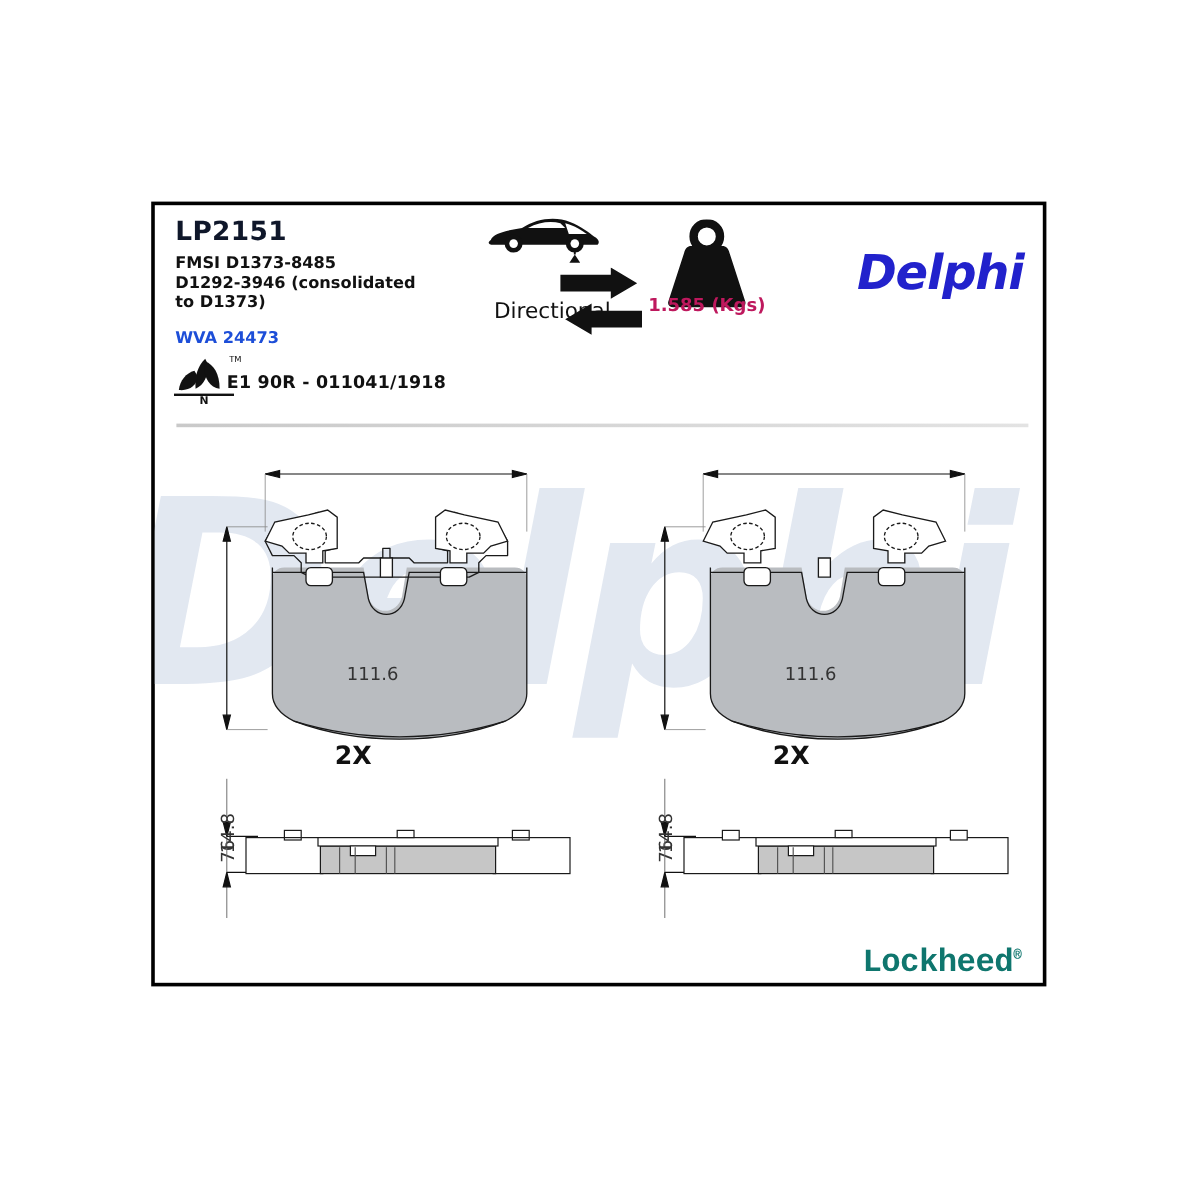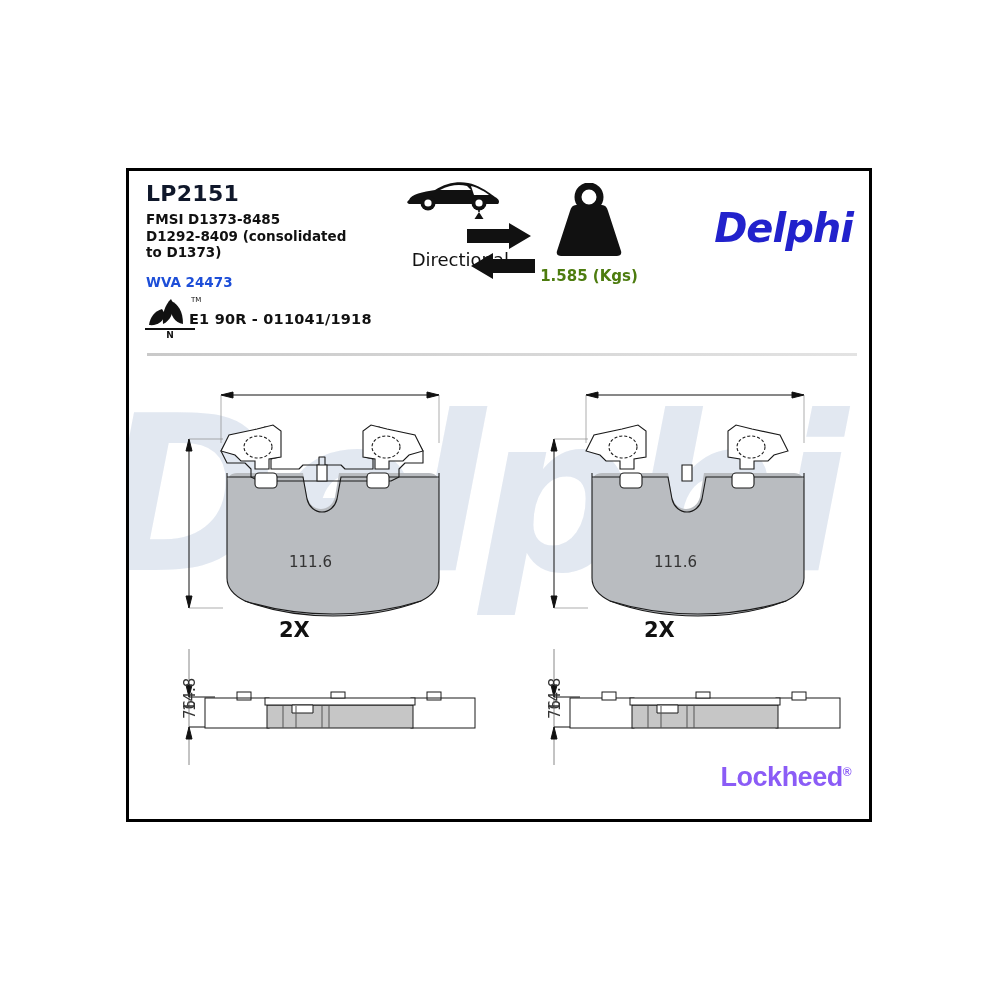--- a/index.html
+++ b/index.html
@@ -58,22 +58,22 @@
   .caricon{position:absolute;left:270px;top:5px;width:104px;height:44px;}
   .directional{
     position:absolute;left:220px;top:78px;width:160px;text-align:right;
     font-size:18px;color:#111;
   }
   .arrows{position:absolute;left:336px;top:52px;width:72px;height:62px;}
 
   
   .weighticon{position:absolute;left:420px;top:12px;width:80px;height:78px;}
   .weightval{
-    position:absolute;left:396px;top:96px;width:128px;text-align:center;
-    font-weight:bold;font-size:15px;color:#4d7c0f;
+    position:absolute;left:396px;top:74px;width:128px;text-align:center;
+    font-weight:bold;font-size:15px;color:#be185d;
   }
 
   
   .brand{
     position:absolute;right:16px;top:34px;
     font-weight:bold;font-style:italic;font-size:40px;letter-spacing:-1px;
   }
 
   
   #divider{
@@ -86,41 +86,41 @@
 
   .qty{
     position:absolute;font-size:21px;font-weight:bold;color:#111;text-align:left;width:80px;
   }
 
   .dimtxt{position:absolute;font-size:15px;color:#333;font-family:"DejaVu Sans",sans-serif;}
   .dimtxt.vert{transform:rotate(-90deg);transform-origin:left top;white-space:nowrap;}
 
   
   .lockheed{
-    position:absolute;right:18px;bottom:26px;
-    font-family:Liberation Sans, sans-serif;font-weight:bold;font-size:27px;
-    color:#8b5cf6;letter-spacing:-.5px;z-index:4;
+    position:absolute;right:18px;bottom:1px;
+    font-family:Liberation Mono, monospace;font-weight:bold;font-size:27px;
+    color:#0f766e;letter-spacing:-.5px;z-index:4;
   }
   .lockheed sup{font-size:12px;vertical-align:super;}
 </style>
 </head>
 <body>
 
 <div id="sheet">
 
   <div id="card">
 
     <div id="watermark" style="color: rgb(221, 228, 239);">Delphi</div>
 
     <div id="header">
 
       <div class="partno">LP2151</div>
 
       <div class="fmsi" style="white-space:pre-line">FMSI D1373-8485
-D1292-8409 (consolidated
+D1292-3946 (consolidated
 to D1373)</div>
 
       <div class="wva">WVA 24473</div>
 
       <div class="ecomark">
         <svg width="52" height="34" viewBox="0 0 52 34">
           <path d="M26 2 C20 8 17 16 18 27 C25 24 29 16 28 6 Z" fill="#111"></path>
           <path d="M26 4 C33 7 38 14 38 27 C30 26 25 18 25 8 Z" fill="#111"></path>
           <path d="M17 12 C10 14 5 20 4 28 C13 29 19 24 20 17 Z" fill="#111"></path>
           <path d="M26 27 L26 31" stroke="#fff" stroke-width="1.2"></path>

